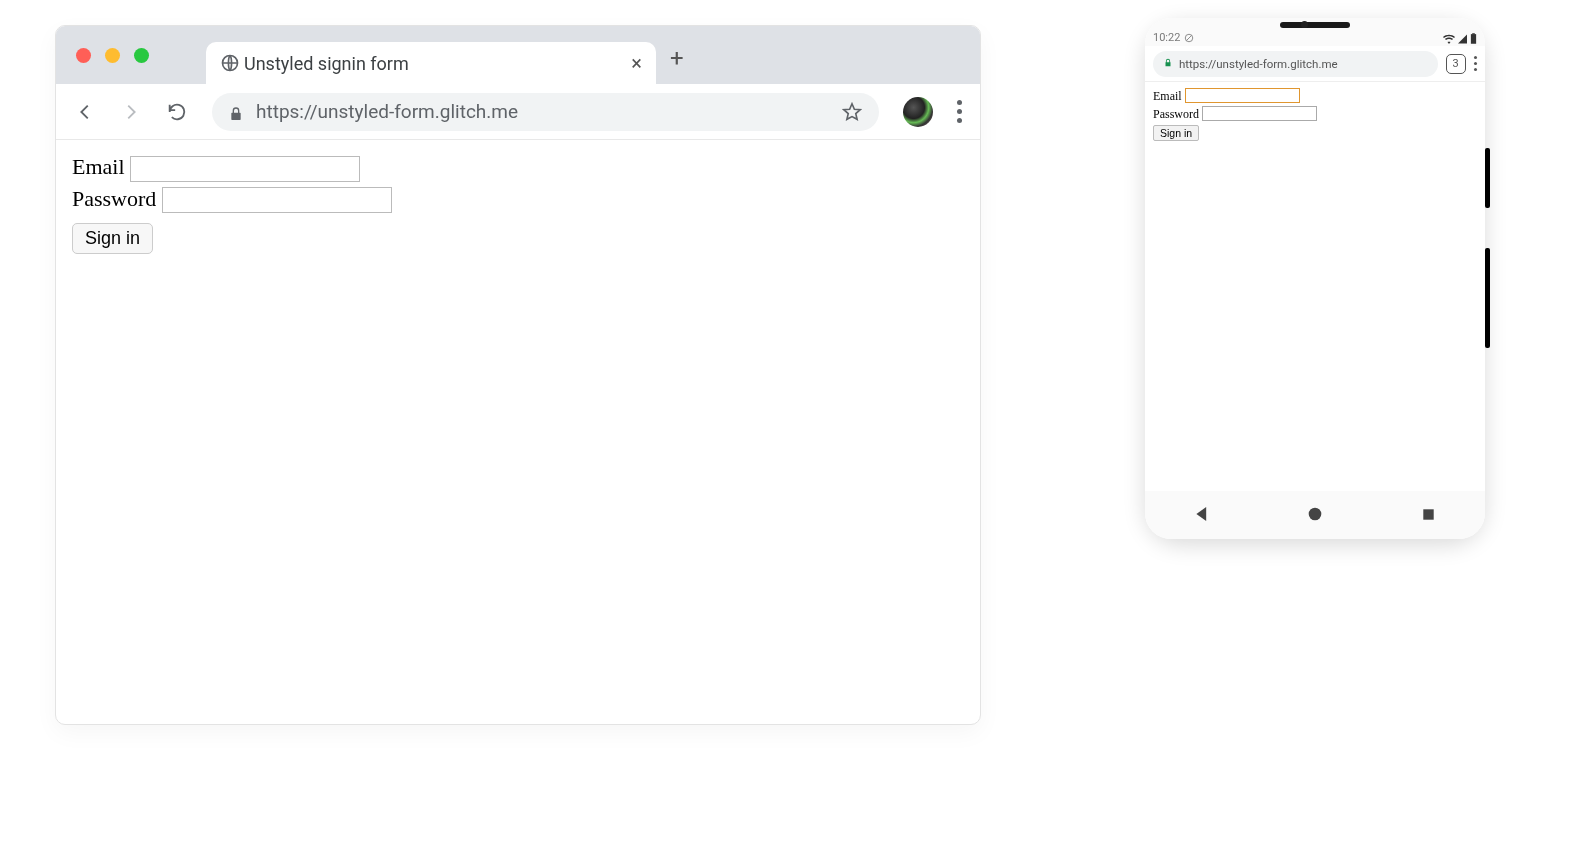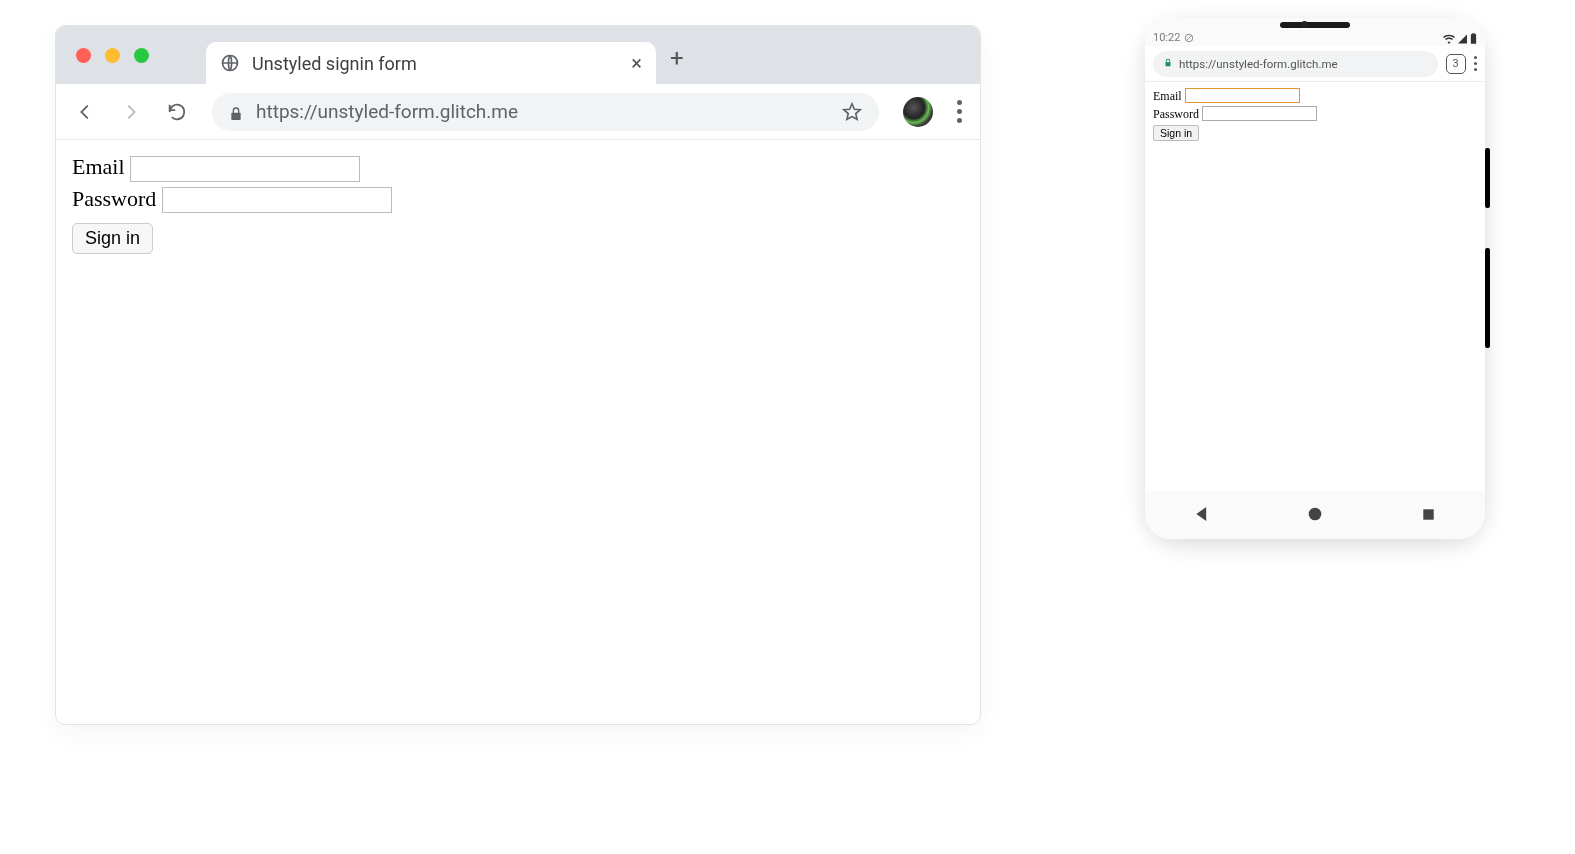--- a/index.html
+++ b/index.html
@@ -51,21 +51,21 @@
       position: absolute;
       left: 150px;
       bottom: 0;
       width: 450px;
       height: 42px;
       background: #fff;
       border-top-left-radius: 10px;
       border-top-right-radius: 10px;
       display: flex;
       align-items: center;
-      gap: 12px;
+      gap: 4px;
       padding: 0 14px;
       font-size: 18px;
       color: #3c4043;
     }
     .tab .globe-icon {
       width: 20px; height: 20px; flex-shrink: 0;
     }
     .tab .tab-title { flex: 1; white-space: nowrap; overflow: hidden; }
     .tab .close-x {
       font-size: 20px; color: #555;

